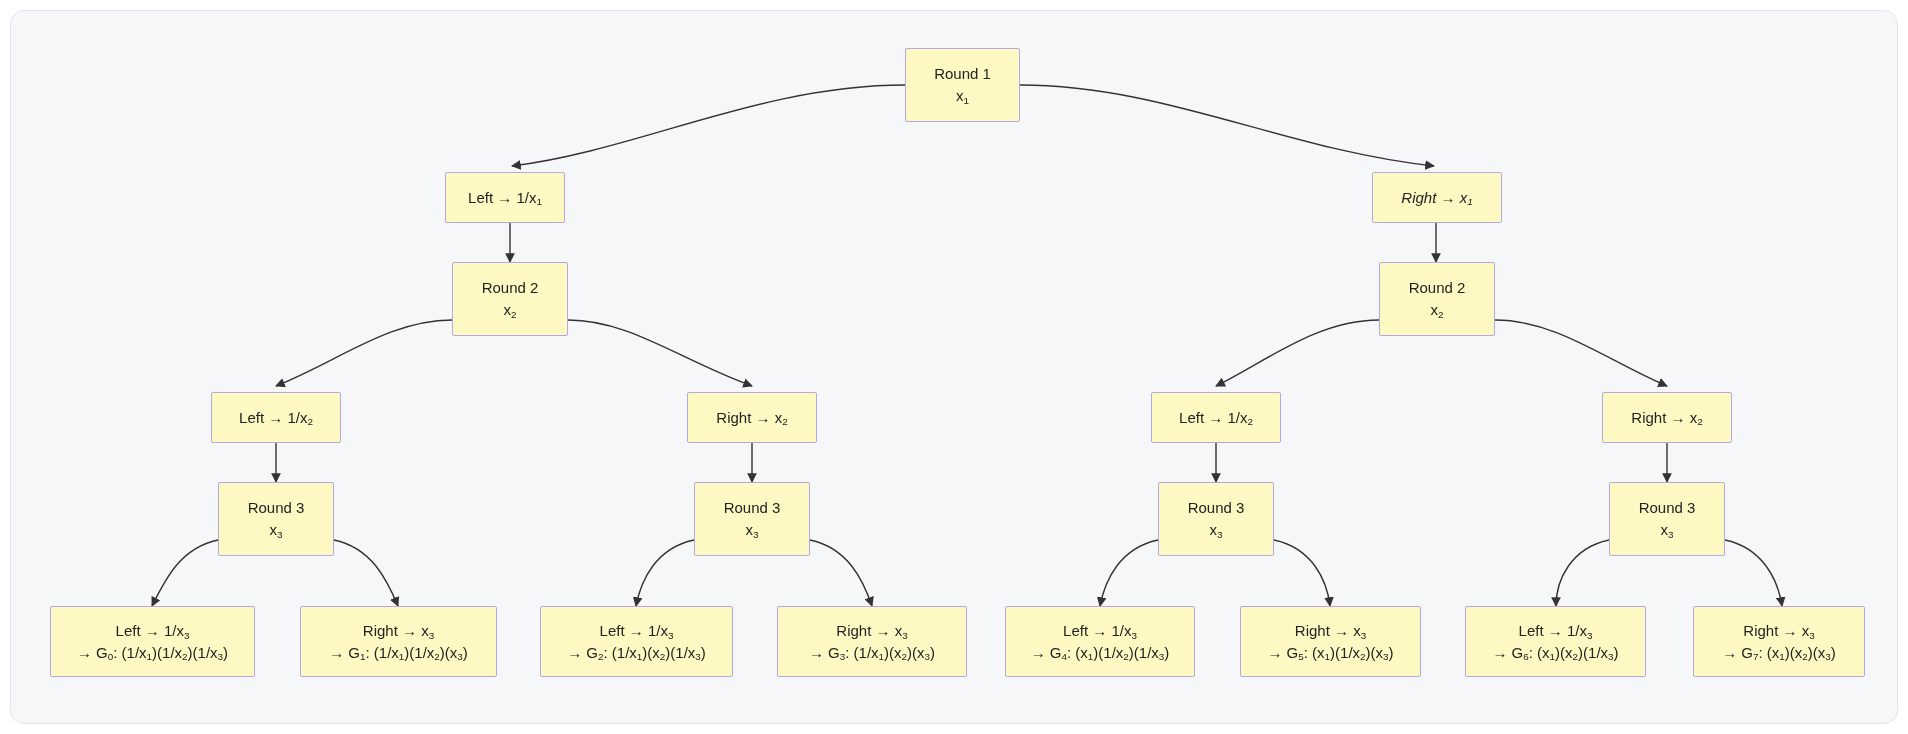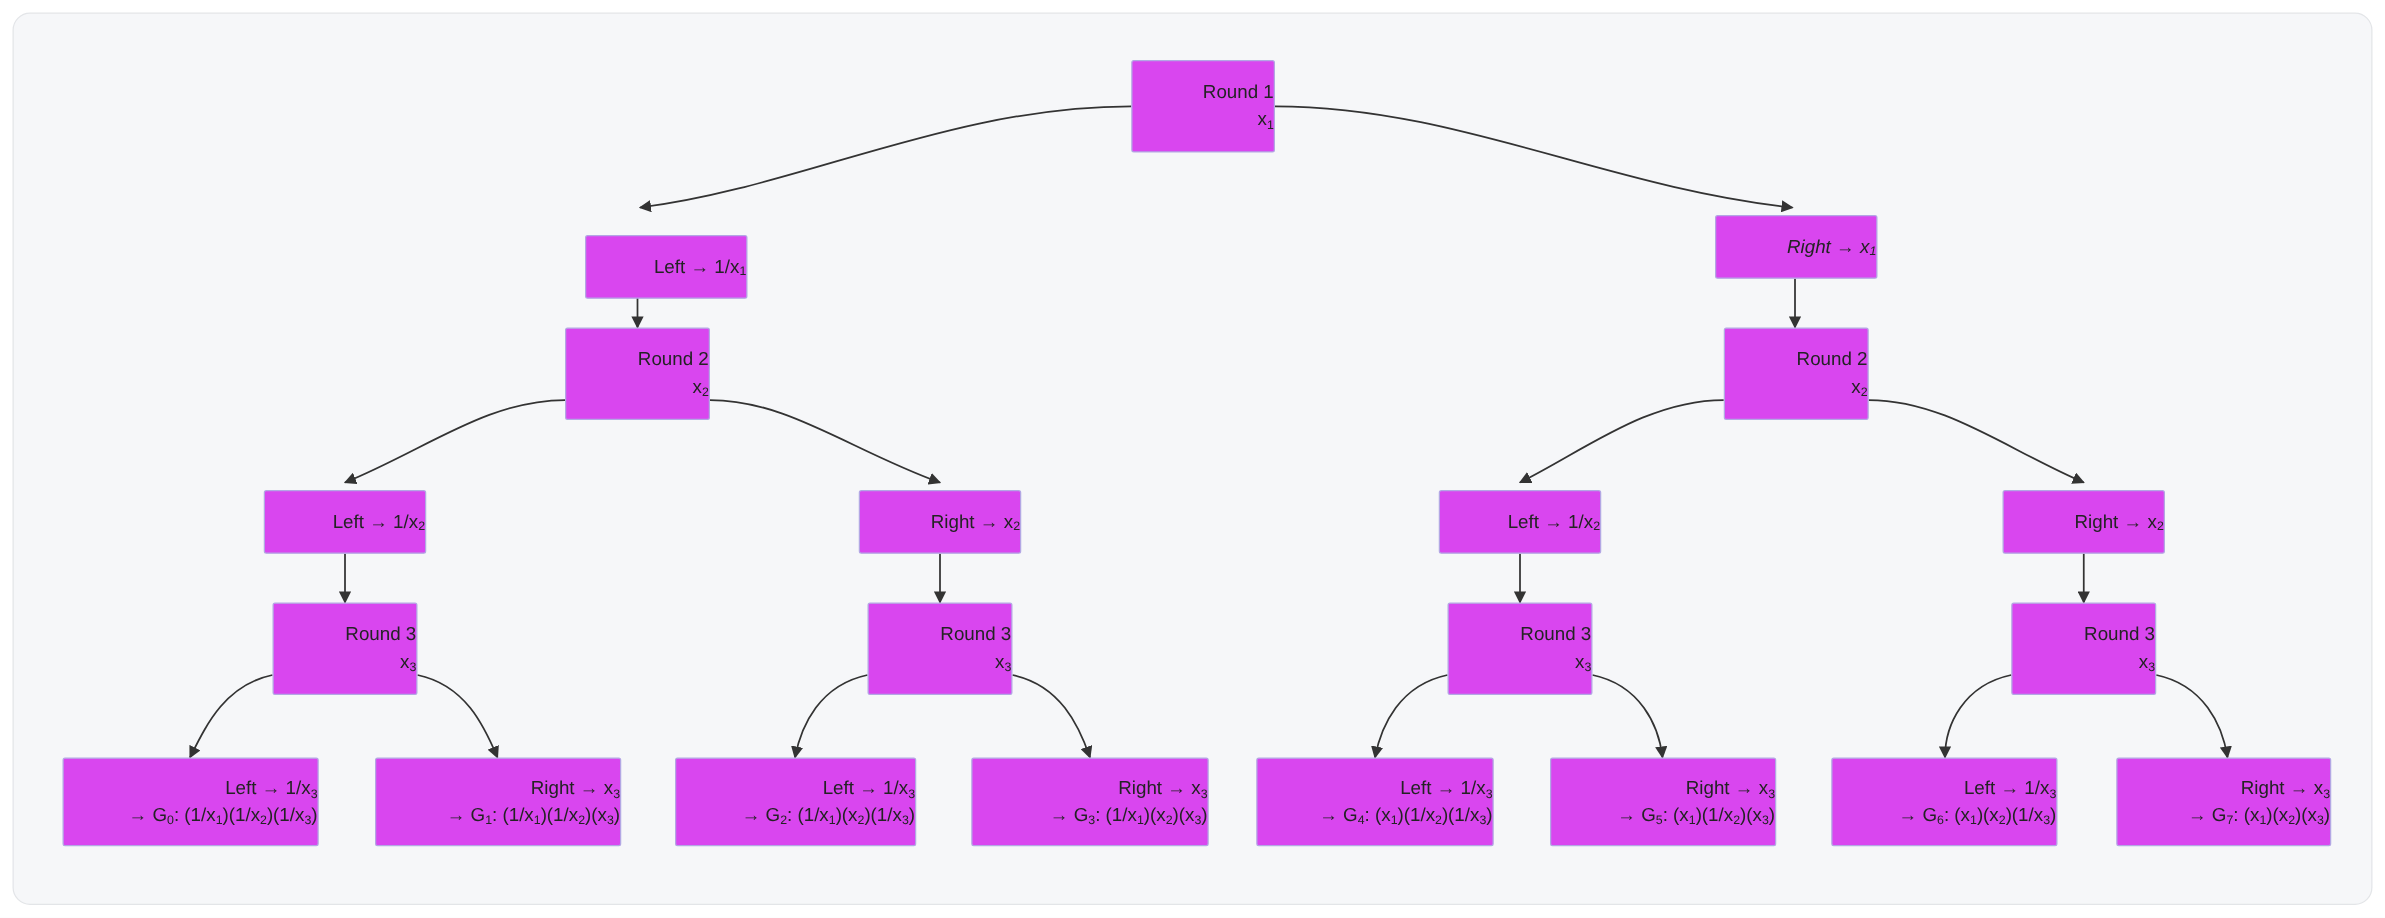--- a/index.html
+++ b/index.html
@@ -24,26 +24,26 @@
     border-radius: 14px;
   }
   #edges {
     position: absolute;
     left: 0; top: 0;
     width: 1908px; height: 734px;
     pointer-events: none;
   }
   .node {
     position: absolute;
-    background: #d946ef;
+    background: #fef9c3;
     border: 1.4px solid #B3A7E4;
     border-radius: 2px;
     display: flex;
     flex-direction: column;
-    align-items: flex-end;
+    align-items: center;
     justify-content: center;
     color: #232323;
     font-size: 15px;
     line-height: 1.45;
     text-align: center;
     white-space: nowrap;
   }
   .node .l2 { font-size: 15px; }
   .node sub {
     font-size: 0.66em;
@@ -97,21 +97,21 @@
       <path d="M 1609 540 C 1571 548 1556 580 1556 606"></path>
       <path d="M 1725 540 C 1763 548 1778 580 1782 606"></path>
     </g>
   </svg>
 
   <div class="node round" style="left:905px; top:48px; width:115px; height:74px;">
     <div>Round 1</div>
     <div><span>x</span><sub>1</sub></div>
   </div>
 
-  <div class="node" style="left:445px; top:188px; width:130px; height:51px;margin-left:23px;">
+  <div class="node" style="left:445px; top:172px; width:120px; height:51px;">
     <div><span>Left → 1/x</span><sub>1</sub></div>
   </div>
   <div class="node" style="left:1372px; top:172px; width:130px; height:51px;font-style:italic;">
     <div><span>Right → x</span><sub>1</sub></div>
   </div>
 
   <div class="node round" style="left:452px; top:262px; width:116px; height:74px;">
     <div>Round 2</div>
     <div><span>x</span><sub>2</sub></div>
   </div>

